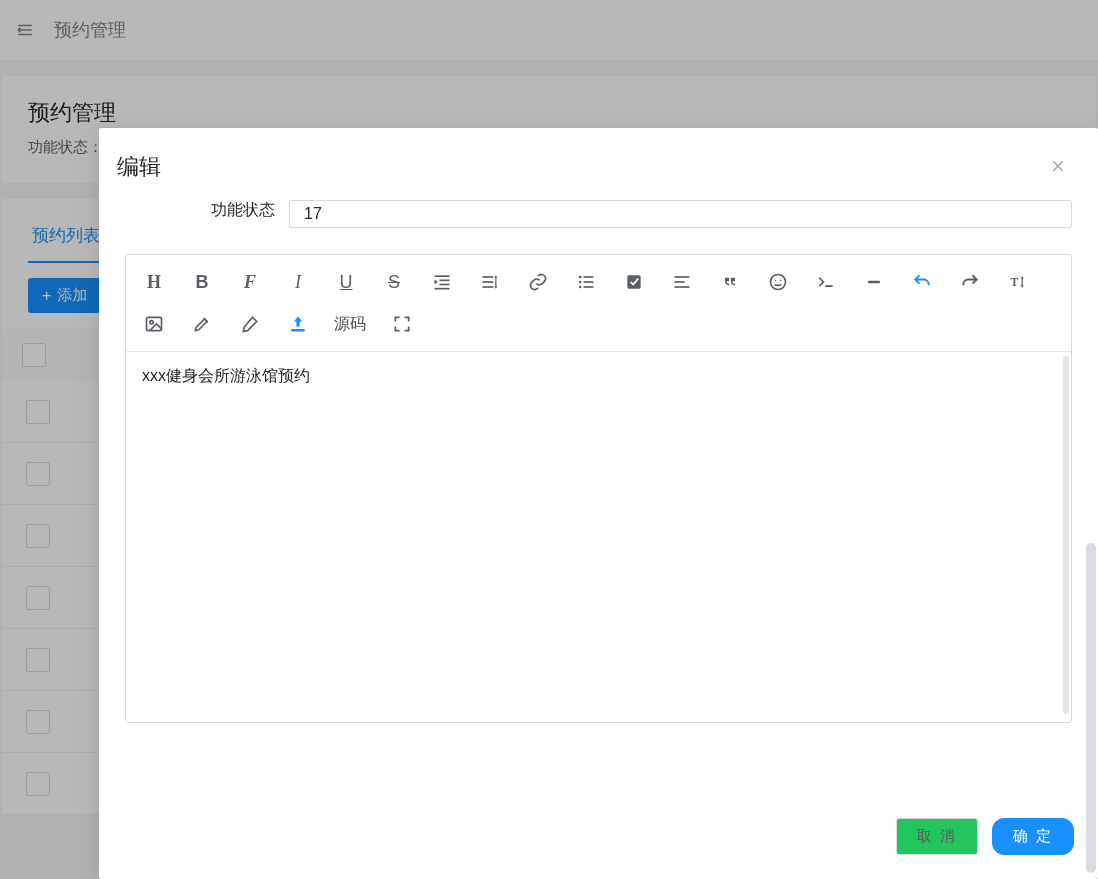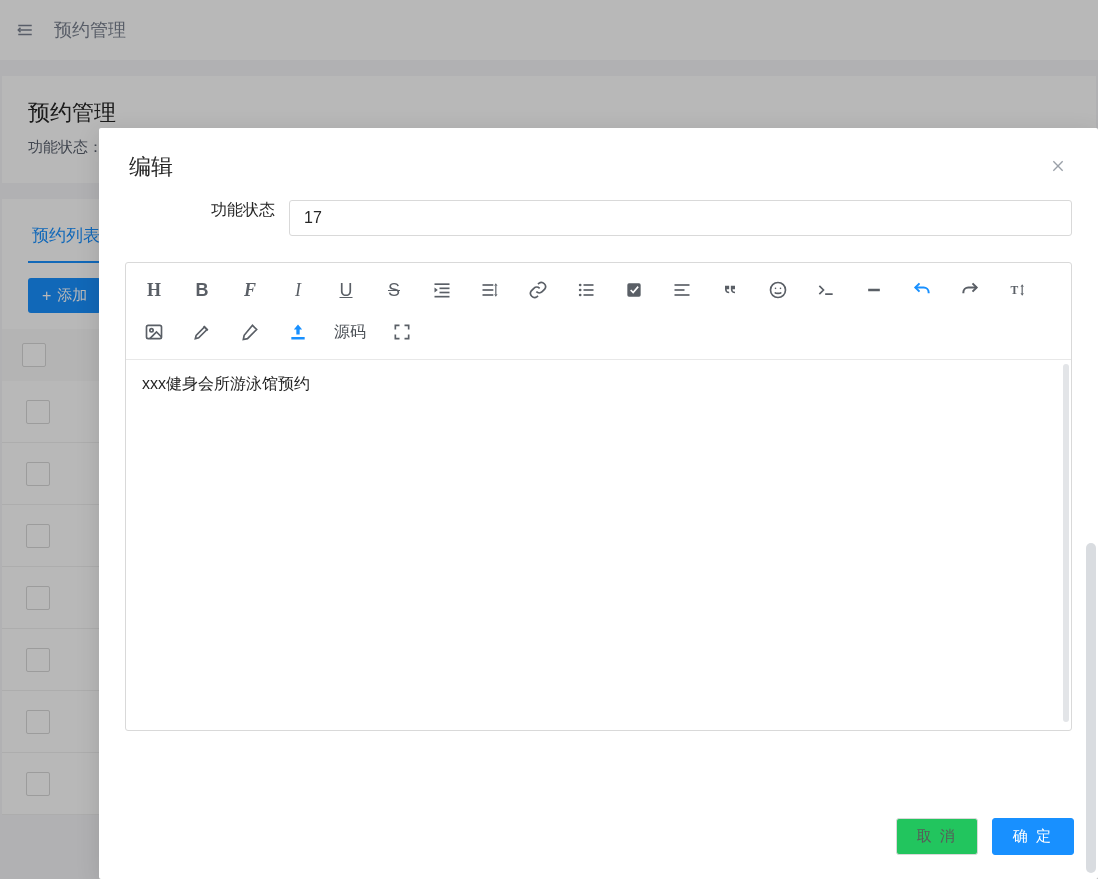--- a/index.html
+++ b/index.html
@@ -81,21 +81,21 @@
     position:absolute; inset:0; background:rgba(0,0,0,0.28);
   }
   .modal {
     position:absolute; left:99px; top:128px;
     width:999px; height:751px;
     background:#fff; border-radius:2px;
     display:flex; flex-direction:column;
     box-shadow: 0 6px 24px rgba(0,0,0,0.12);
   }
   .modal-header {
-    padding: 24px 26px 18px 30px;
+    padding: 24px 26px 18px 18px;
     display:flex; align-items:flex-start; justify-content:space-between;
   }
   .modal-title { font-size:22px; color:#262626; }
   .close-btn {
     width:28px; height:28px;
     display:inline-flex; align-items:center; justify-content:center;
     color:#9aa0a8; cursor:pointer;
     font-size:20px;
   }
   .close-btn svg { width:16px; height:16px; }
@@ -108,21 +108,21 @@
     display:flex; align-items:flex-start; margin-bottom:26px;
   }
   .form-row.top-align .label-cell { padding-top:8px; }
   .label-cell {
     width:164px; text-align:right; padding-right:14px;
     font-size:16px; color:#262626;
   }
   .req { color:#ff4d4f; margin-right:4px; }
   .field-cell { flex:1; }
   .text-input {
-    width:100%; height:36px;
+    width:100%; height:28px;
     border:1px solid #d9d9d9; border-radius:3px;
     padding: 6px 14px; font-size:16px; color:#262626;
     outline:none;
   }
 
   
   .editor {
     border:1px solid #d9d9d9; border-radius:3px;
     width:100%;
     display:flex; flex-direction:column;
@@ -158,21 +158,21 @@
     padding: 18px 24px 24px 24px;
     display:flex; justify-content:flex-end; gap:14px;
   }
   .btn-default {
     background:#22c55e; color:#595959; border:1px solid #d9d9d9;
     padding:8px 20px; font-size:15px; border-radius:3px;
     letter-spacing:2px;
   }
   .btn-primary2 {
     background:#1890ff; color:#fff; border:1px solid #1890ff;
-    padding:8px 20px; font-size:15px; border-radius:3px;
+    padding:8px 20px; font-size:15px; border-radius:12px;
     letter-spacing:2px;
   }
 
   
   .outer-scroll-thumb{
     position:absolute; right:2px; top:543px; width:10px; height:330px;
     background:#d9dce0; border-radius:5px;
   }
 </style>
 </head>

